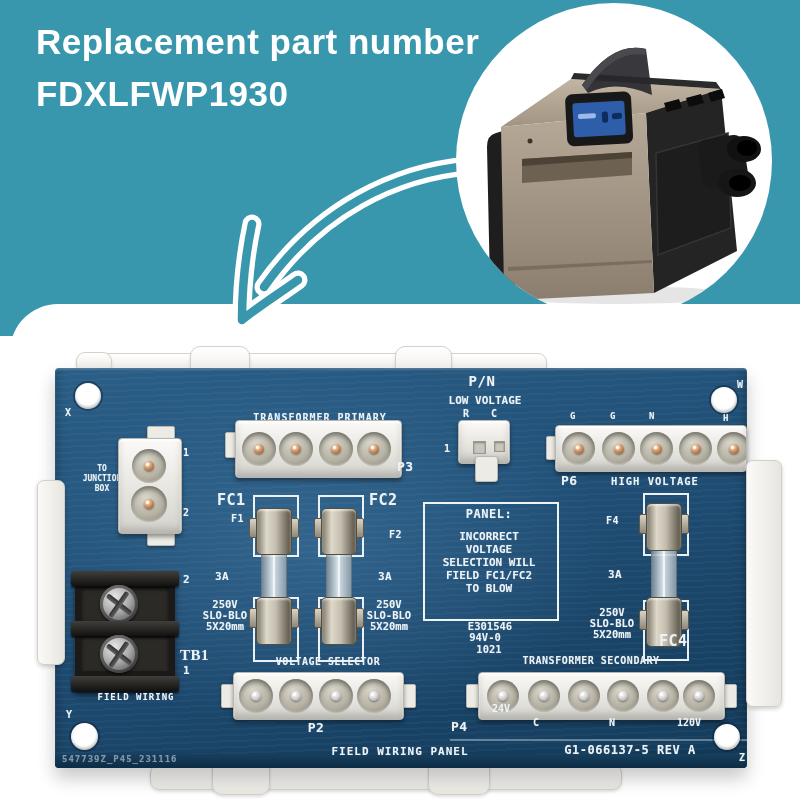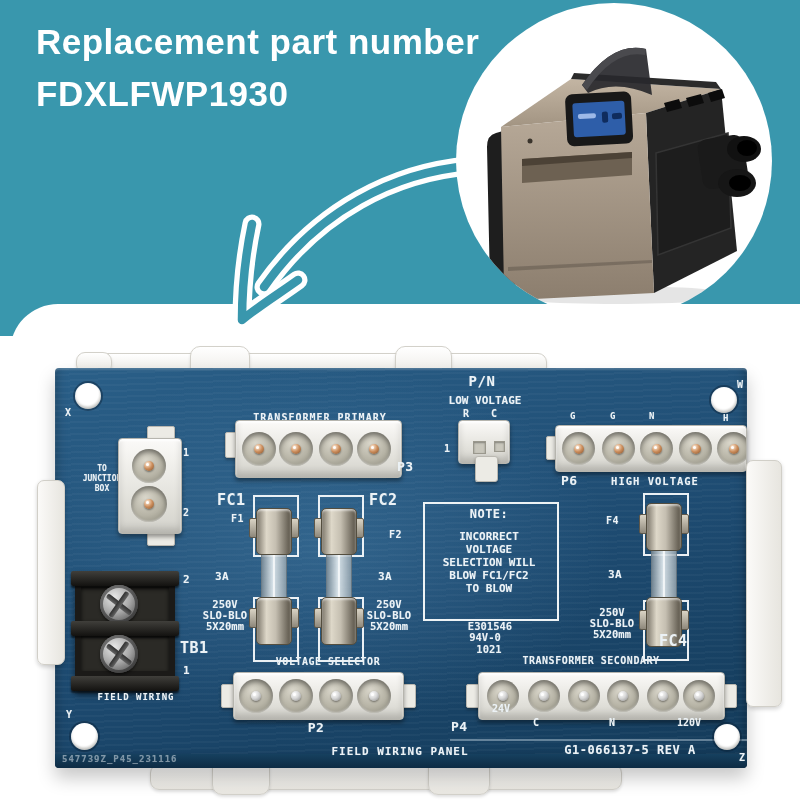--- a/index.html
+++ b/index.html
@@ -292,25 +292,25 @@
     <div class="fcap" style="left:266px;top:229px;width:34px;height:46px;"></div>
     <div class="silk s10" style="left:334px;top:162px;">F2</div>
     <div class="silk s11" style="left:323px;top:203px;">3A</div>
     <div class="silk stack c ctr" style="left:334px;top:231px;">
       <div>250V</div>
       <div>SLO-BLO</div>
       <div>5X20mm</div>
     </div>
 
     <div class="noteBox" style="left:368px;top:134px;width:132px;height:115px;"></div>
-    <div class="silk s12 c" style="left:434px;top:140px;">NOTE:</div>
+    <div class="silk s12 c" style="left:434px;top:140px;">PANEL:</div>
     <div class="silk s11 c" style="left:434px;top:163px;letter-spacing:0;">INCORRECT</div>
     <div class="silk s11 c" style="left:434px;top:176px;letter-spacing:0;">VOLTAGE</div>
     <div class="silk s11 c" style="left:434px;top:189px;letter-spacing:0;">SELECTION WILL</div>
-    <div class="silk s11 c" style="left:434px;top:202px;letter-spacing:0;">BLOW FC1/FC2</div>
+    <div class="silk s11 c" style="left:434px;top:202px;letter-spacing:0;">FIELD FC1/FC2</div>
     <div class="silk s11 c" style="left:434px;top:215px;letter-spacing:0;">TO BLOW</div>
     <div class="silk s105 c" style="left:435px;top:253px;letter-spacing:0;">E301546</div>
     <div class="silk s105 c" style="left:430px;top:264px;letter-spacing:0;">94V-0</div>
     <div class="silk s105 c" style="left:434px;top:276px;letter-spacing:0;">1021</div>
 
     <div class="silk s10" style="left:551px;top:148px;">F4</div>
     <div class="bracket" style="left:588px;top:125px;width:42px;height:59px;"></div>
     <div class="bracket" style="left:588px;top:232px;width:42px;height:57px;"></div>
     <div class="fglass" style="left:596px;top:180px;width:24px;height:50px;"></div>
     <div class="ear" style="left:584px;top:146px;width:8px;height:18px;"></div>
@@ -330,21 +330,21 @@
     <div class="tb" style="left:20px;top:203px;width:100px;height:120px;">
       <div class="cell" style="top:16px;height:34px;"></div>
       <div class="cell" style="top:64px;height:36px;"></div>
       <div class="fin" style="top:0;"></div>
       <div class="screw" style="left:25px;top:14px;"></div>
       <div class="fin" style="top:50px;"></div>
       <div class="screw" style="left:25px;top:64px;"></div>
       <div class="fin" style="top:105px;"></div>
     </div>
     <div class="silk s11" style="left:128px;top:206px;">2</div>
-    <div class="silk s15" style="left:125px;top:273px;">TB1</div>
+    <div class="silk s15" style="left:125px;top:280px;font-family:Liberation Serif, serif;">TB1</div>
     <div class="silk s11" style="left:128px;top:297px;">1</div>
     <div class="silk s9 c" style="left:81px;top:325px;letter-spacing:1px;">FIELD WIRING</div>
 
     <div class="silk s10 c" style="left:273px;top:289px;letter-spacing:.5px;">VOLTAGE SELECTOR</div>
     <div class="wing" style="left:166px;top:316px;width:13px;height:22px;"></div>
     <div class="wing" style="left:346px;top:316px;width:13px;height:22px;"></div>
     <div class="shell" style="left:178px;top:304px;width:169px;height:46px;">
       <div class="well w34" style="left:5px;top:6px;">
           <i class="pin silver"></i>
         </div>

